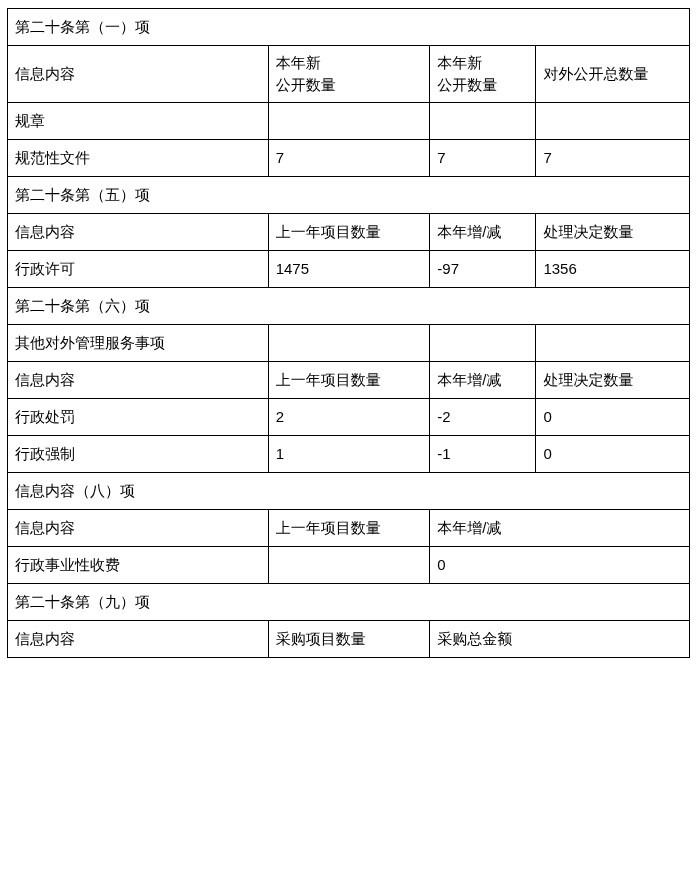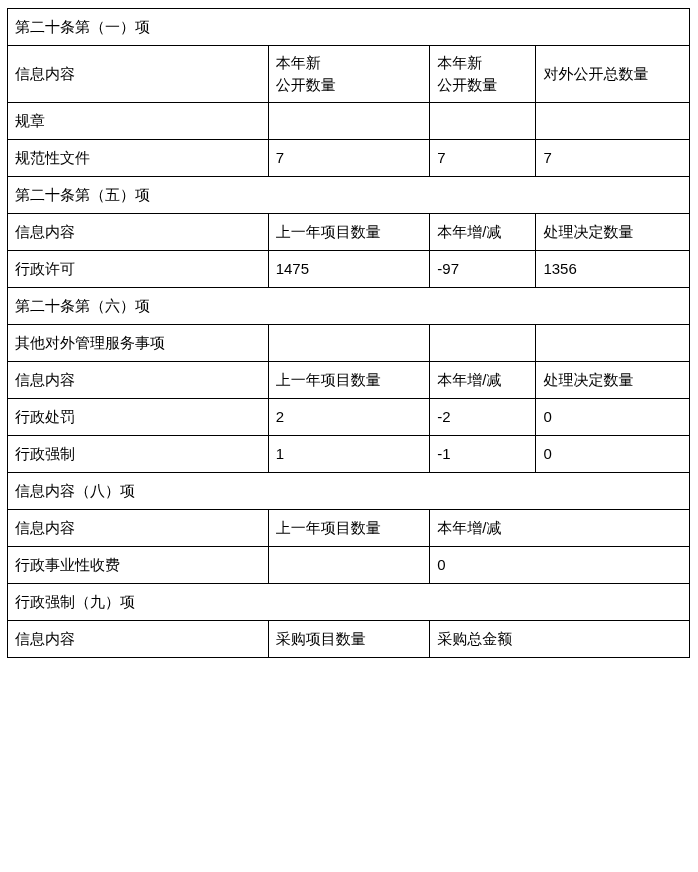--- a/index.html
+++ b/index.html
@@ -143,21 +143,21 @@
         <td class="nowrap">上一年项目数量</td>
         <td class="nowrap" colspan="2">本年增/减</td>
       </tr>
       <tr>
         <td>行政事业性收费</td>
         <td></td>
         <td colspan="2">0</td>
       </tr>
 
       <tr>
-        <td class="section-head" colspan="4">行政强制（九）项</td>
+        <td class="section-head" colspan="4">第二十条第（九）项</td>
       </tr>
       <tr>
         <td>信息内容</td>
         <td class="nowrap">采购项目数量</td>
         <td class="nowrap" colspan="2">采购总金额</td>
       </tr>
 
     </tbody>
   </table>
 

